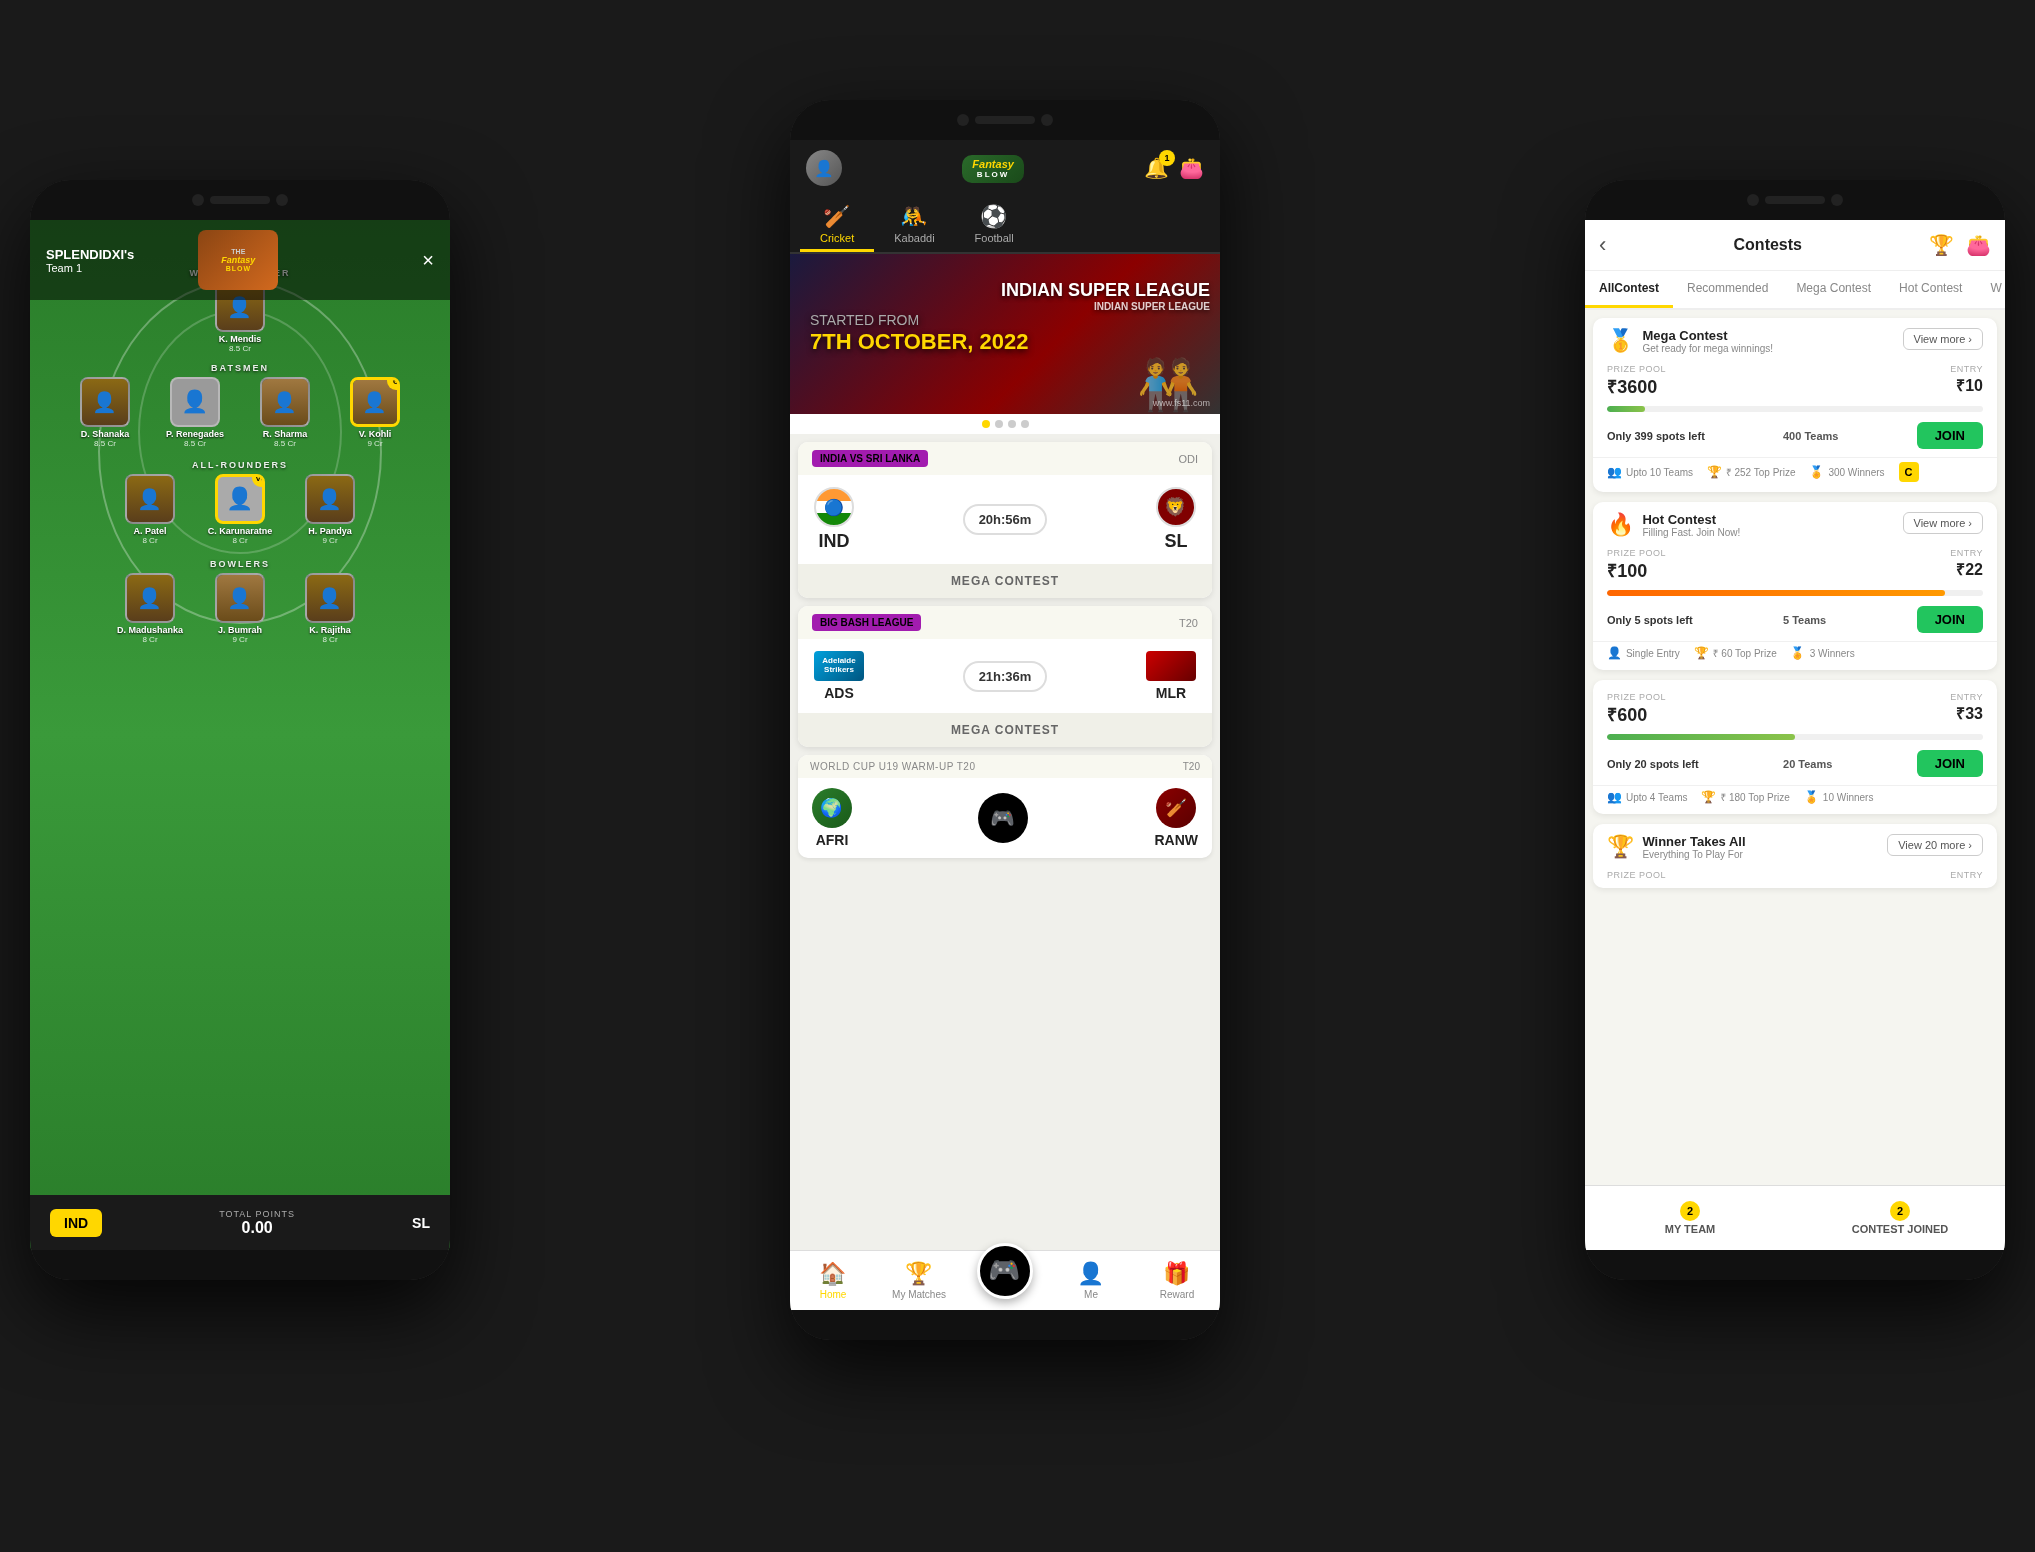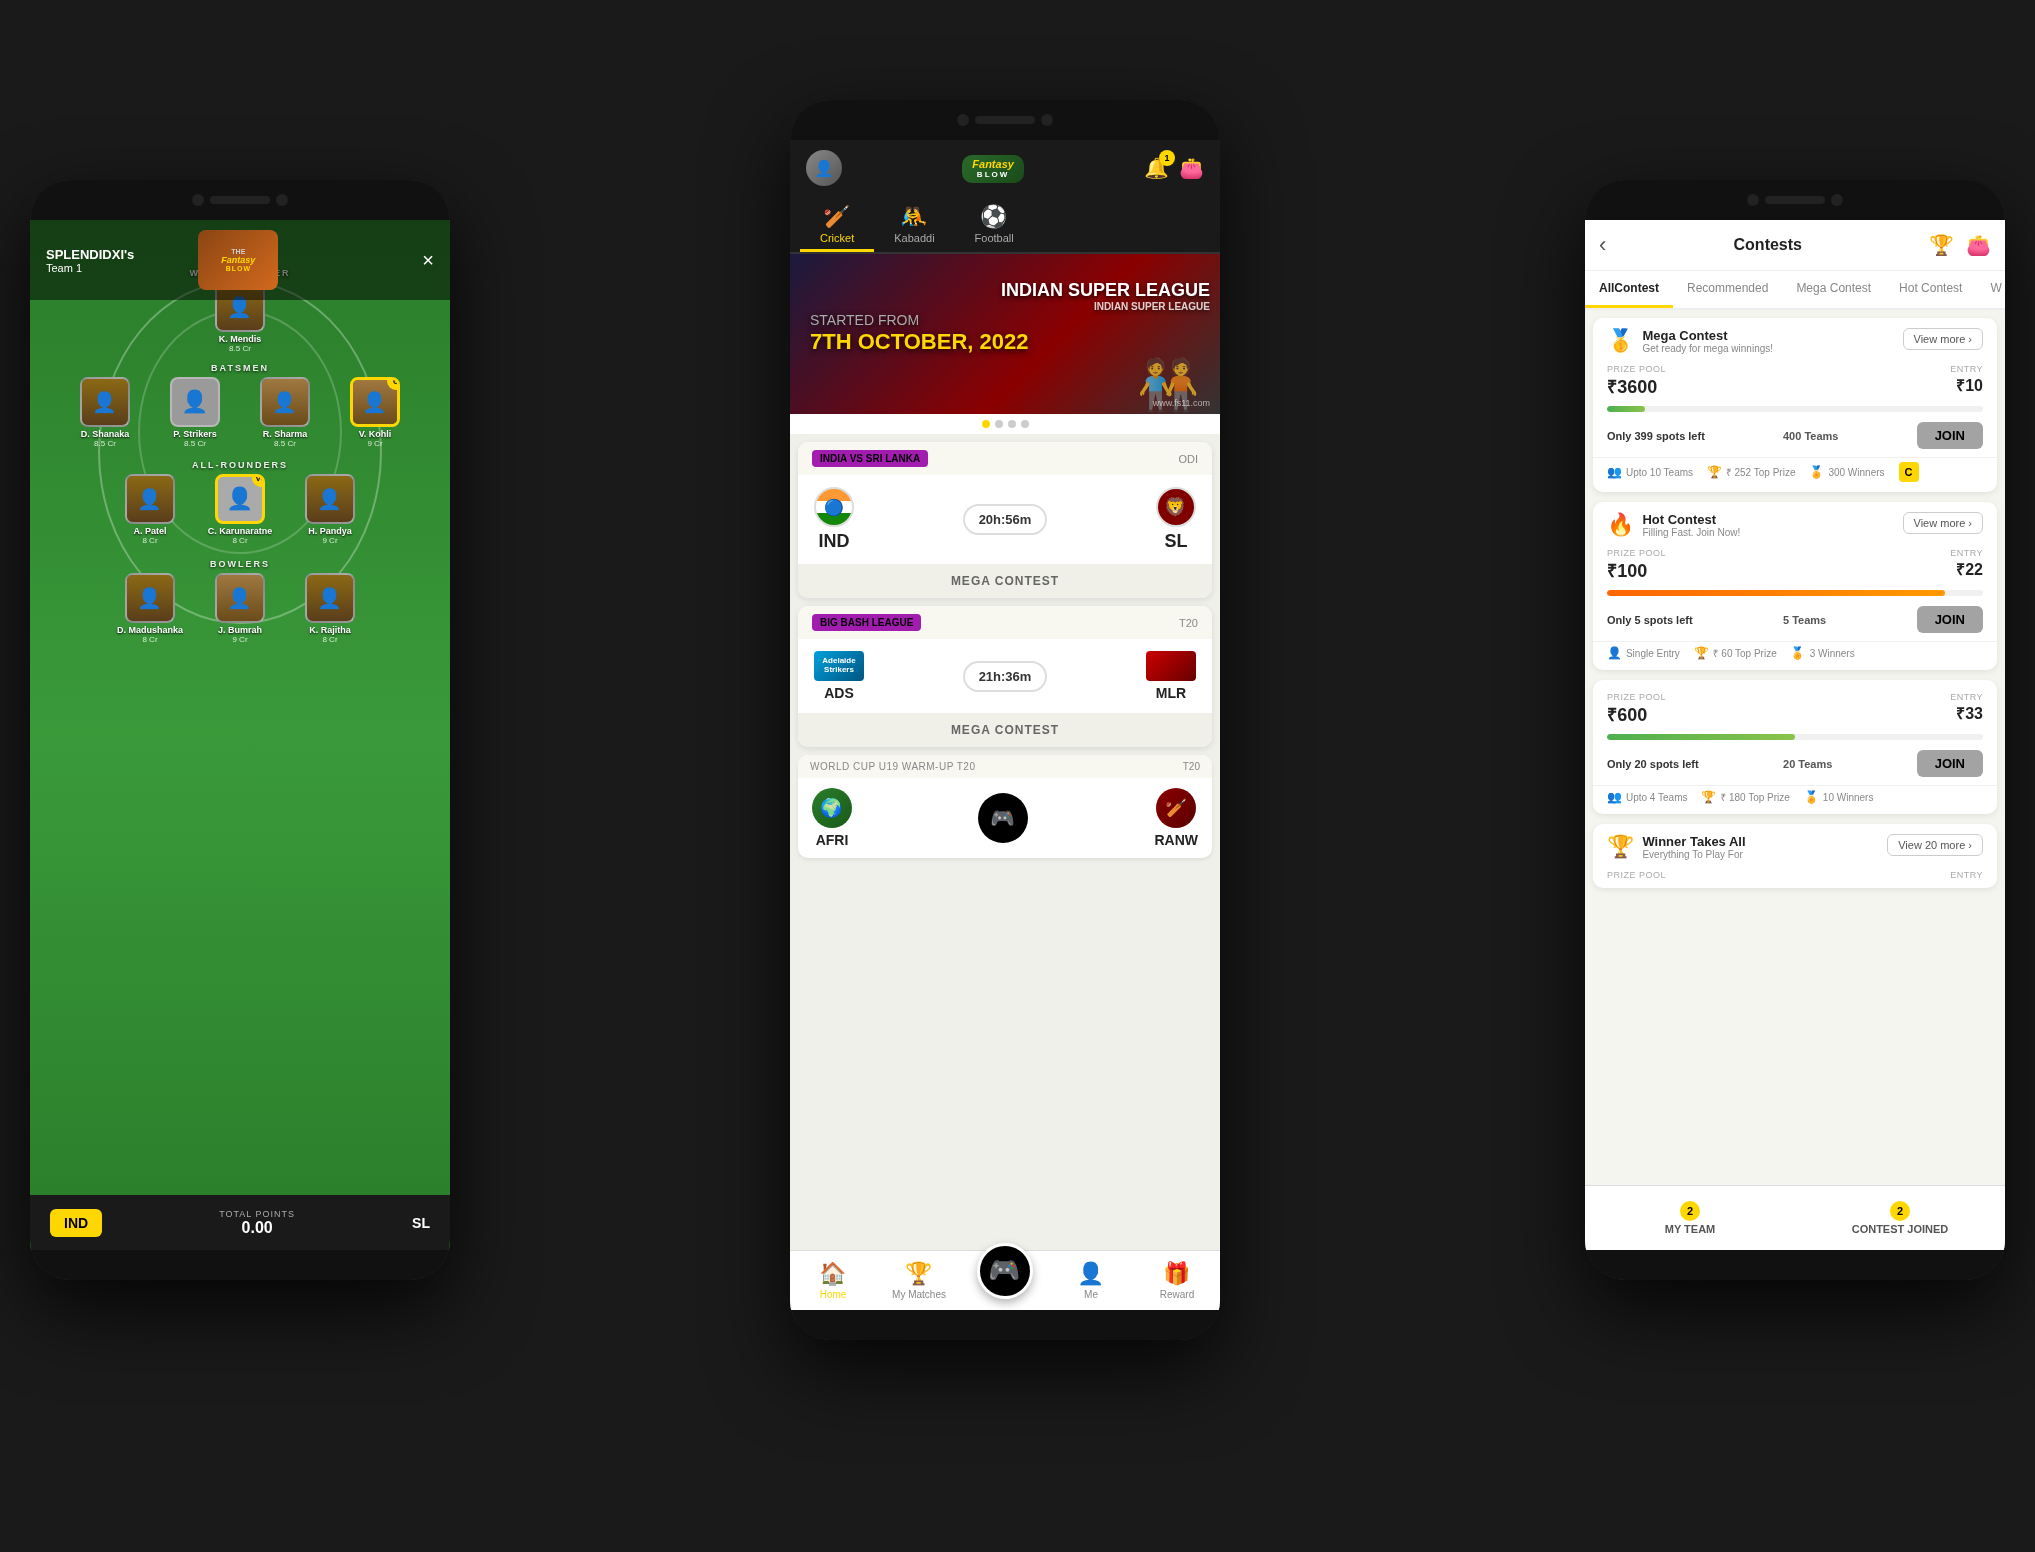--- a/index.html
+++ b/index.html
@@ -699,21 +699,21 @@
       font-size: 11px;
       color: #888;
     }
     .spots-left span { color: #333; font-weight: bold; }
     .teams-count {
       display: flex; align-items: center; gap: 4px;
       font-size: 11px; color: #555;
       font-weight: bold;
     }
     .join-btn {
-      background: #a3a3a3;
+      background: #22c55e;
       color: #000;
       border: none;
       border-radius: 6px;
       padding: 6px 18px;
       font-size: 13px;
       font-weight: bold;
       cursor: pointer;
     }
 
     .contest-stats-row {
@@ -867,21 +867,21 @@
             <div class="player-avatar">
               <div class="avatar-face dark">👤</div>
             </div>
             <div class="player-name">D. Shanaka</div>
             <div class="player-pts">8.5 Cr</div>
           </div>
           <div class="player-card">
             <div class="player-avatar avatar-silhouette">
               <div style="color:#ddd;font-size:22px;">👤</div>
             </div>
-            <div class="player-name">P. Strikers</div>
+            <div class="player-name">P. Renegades</div>
             <div class="player-pts">8.5 Cr</div>
           </div>
           <div class="player-card">
             <div class="player-avatar">
               <div class="avatar-face medium">👤</div>
             </div>
             <div class="player-name">R. Sharma</div>
             <div class="player-pts">8.5 Cr</div>
           </div>
           <div class="player-card">

